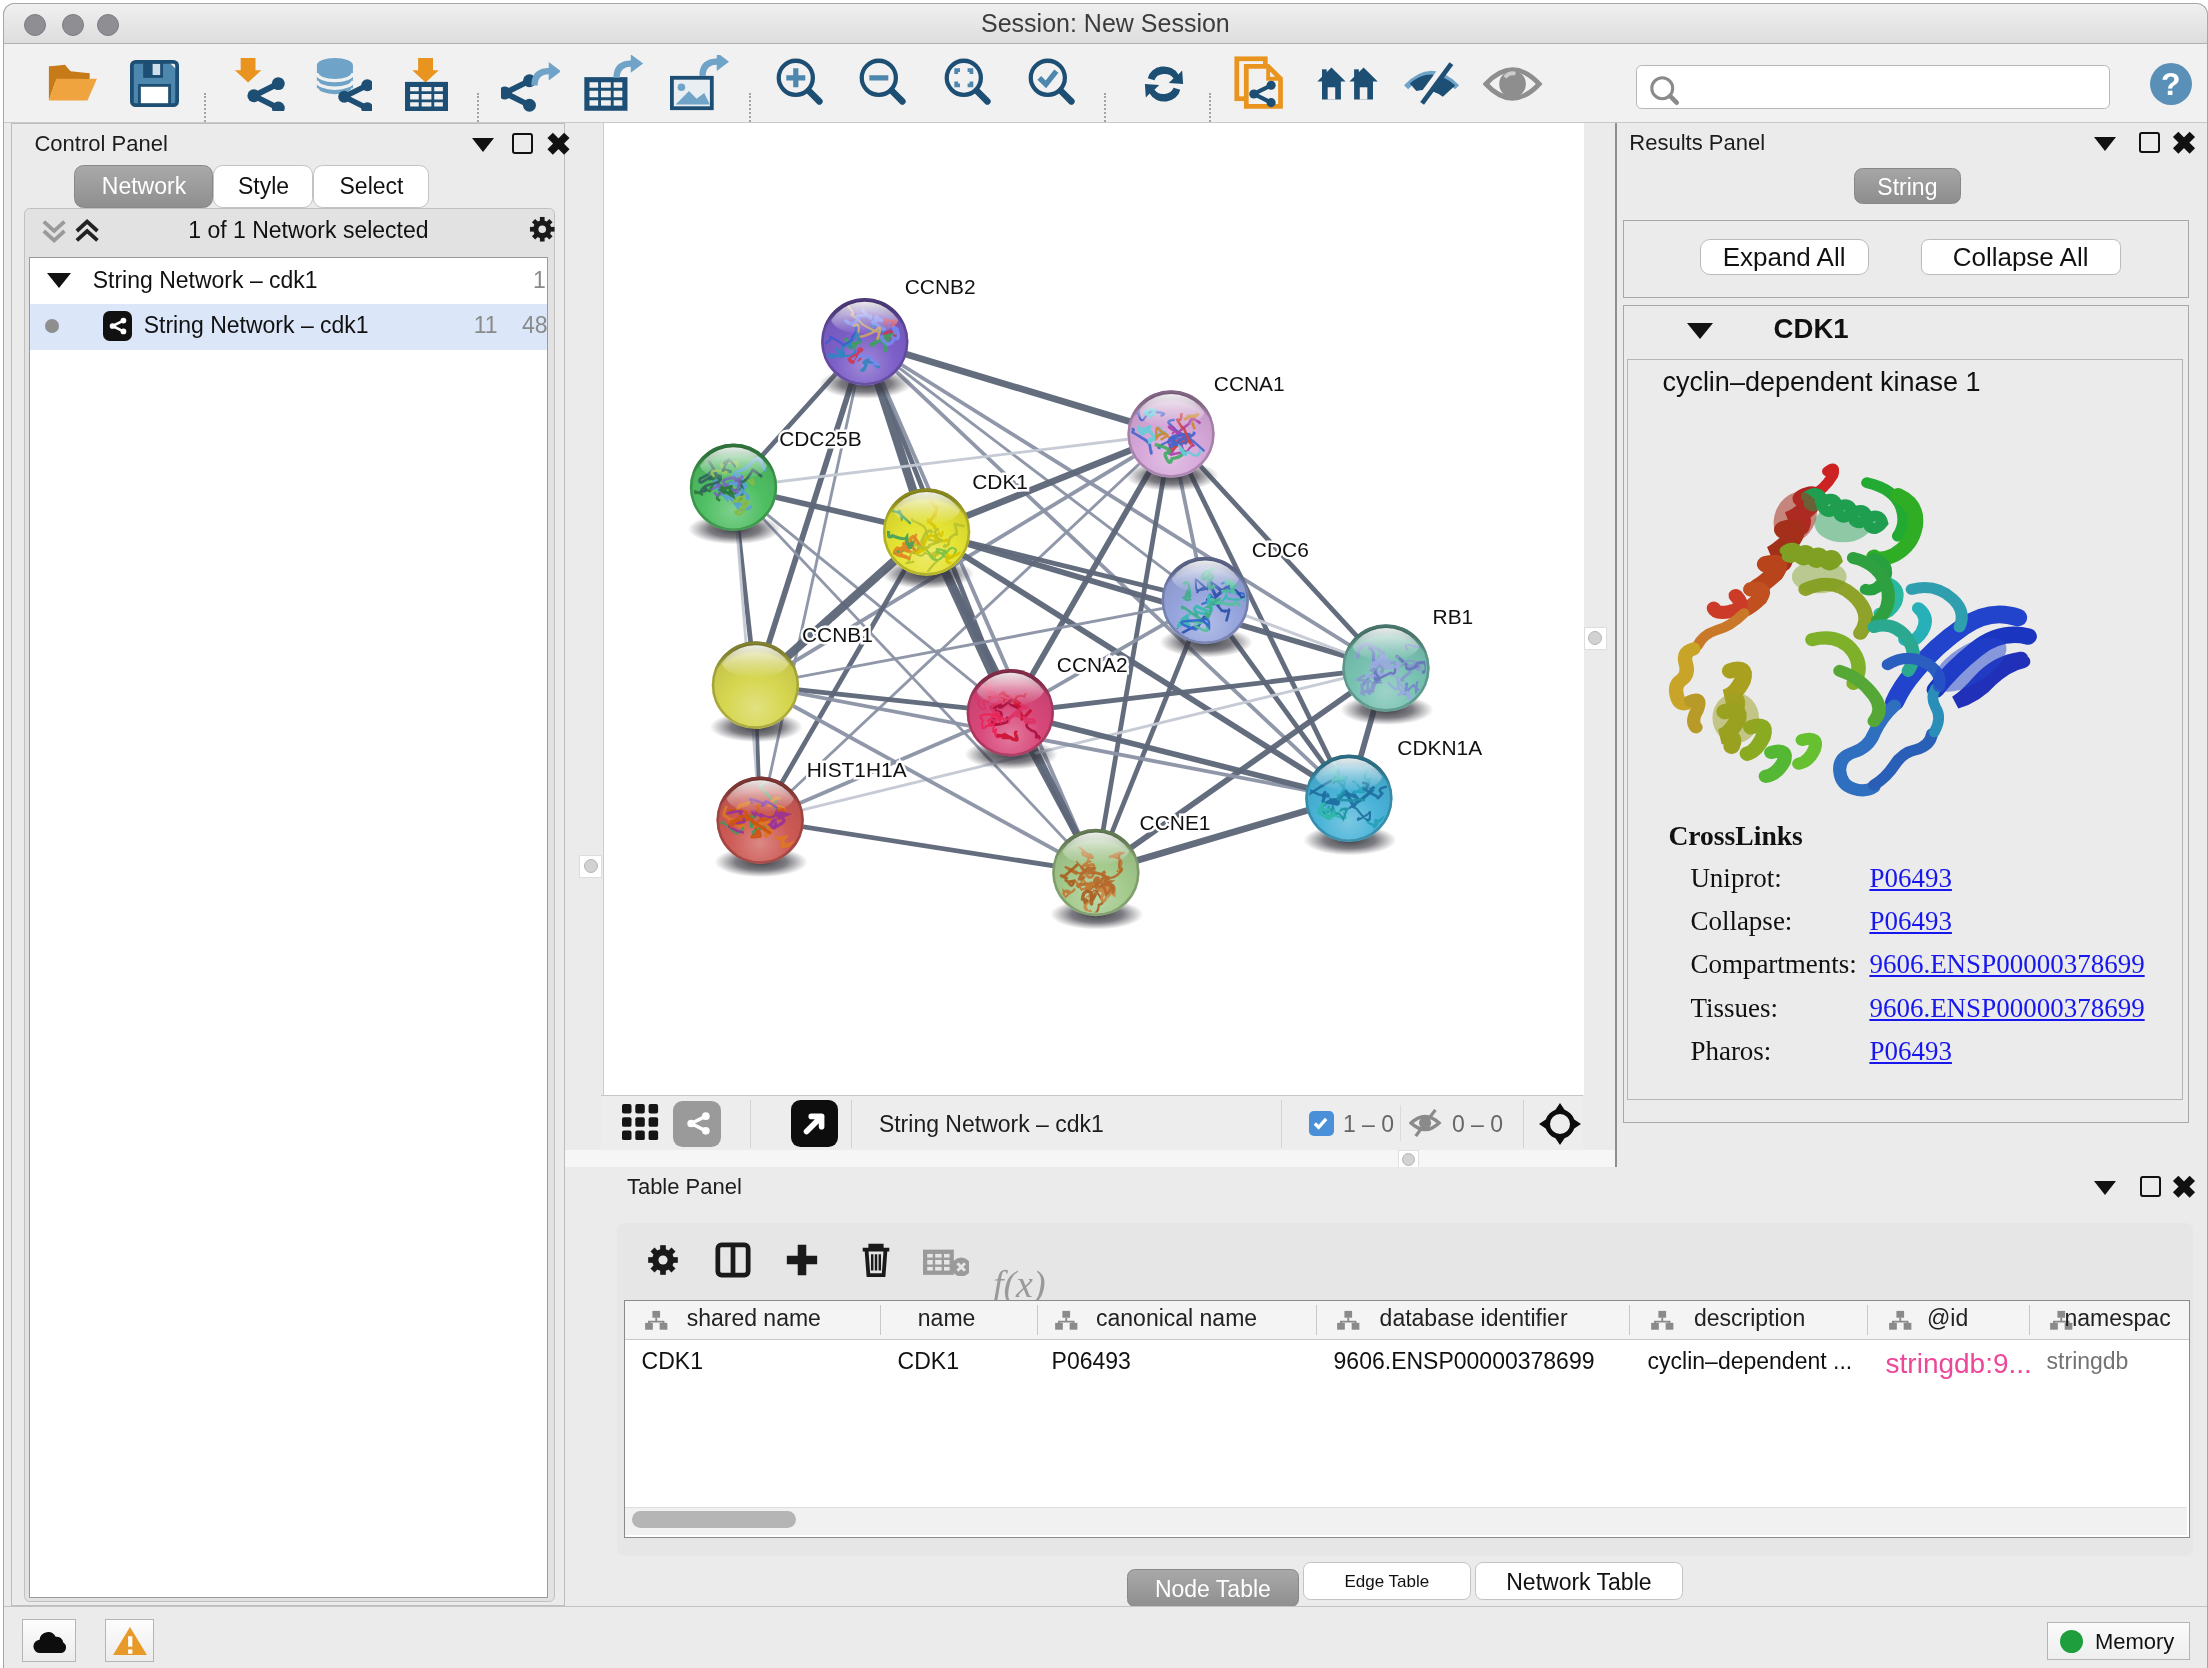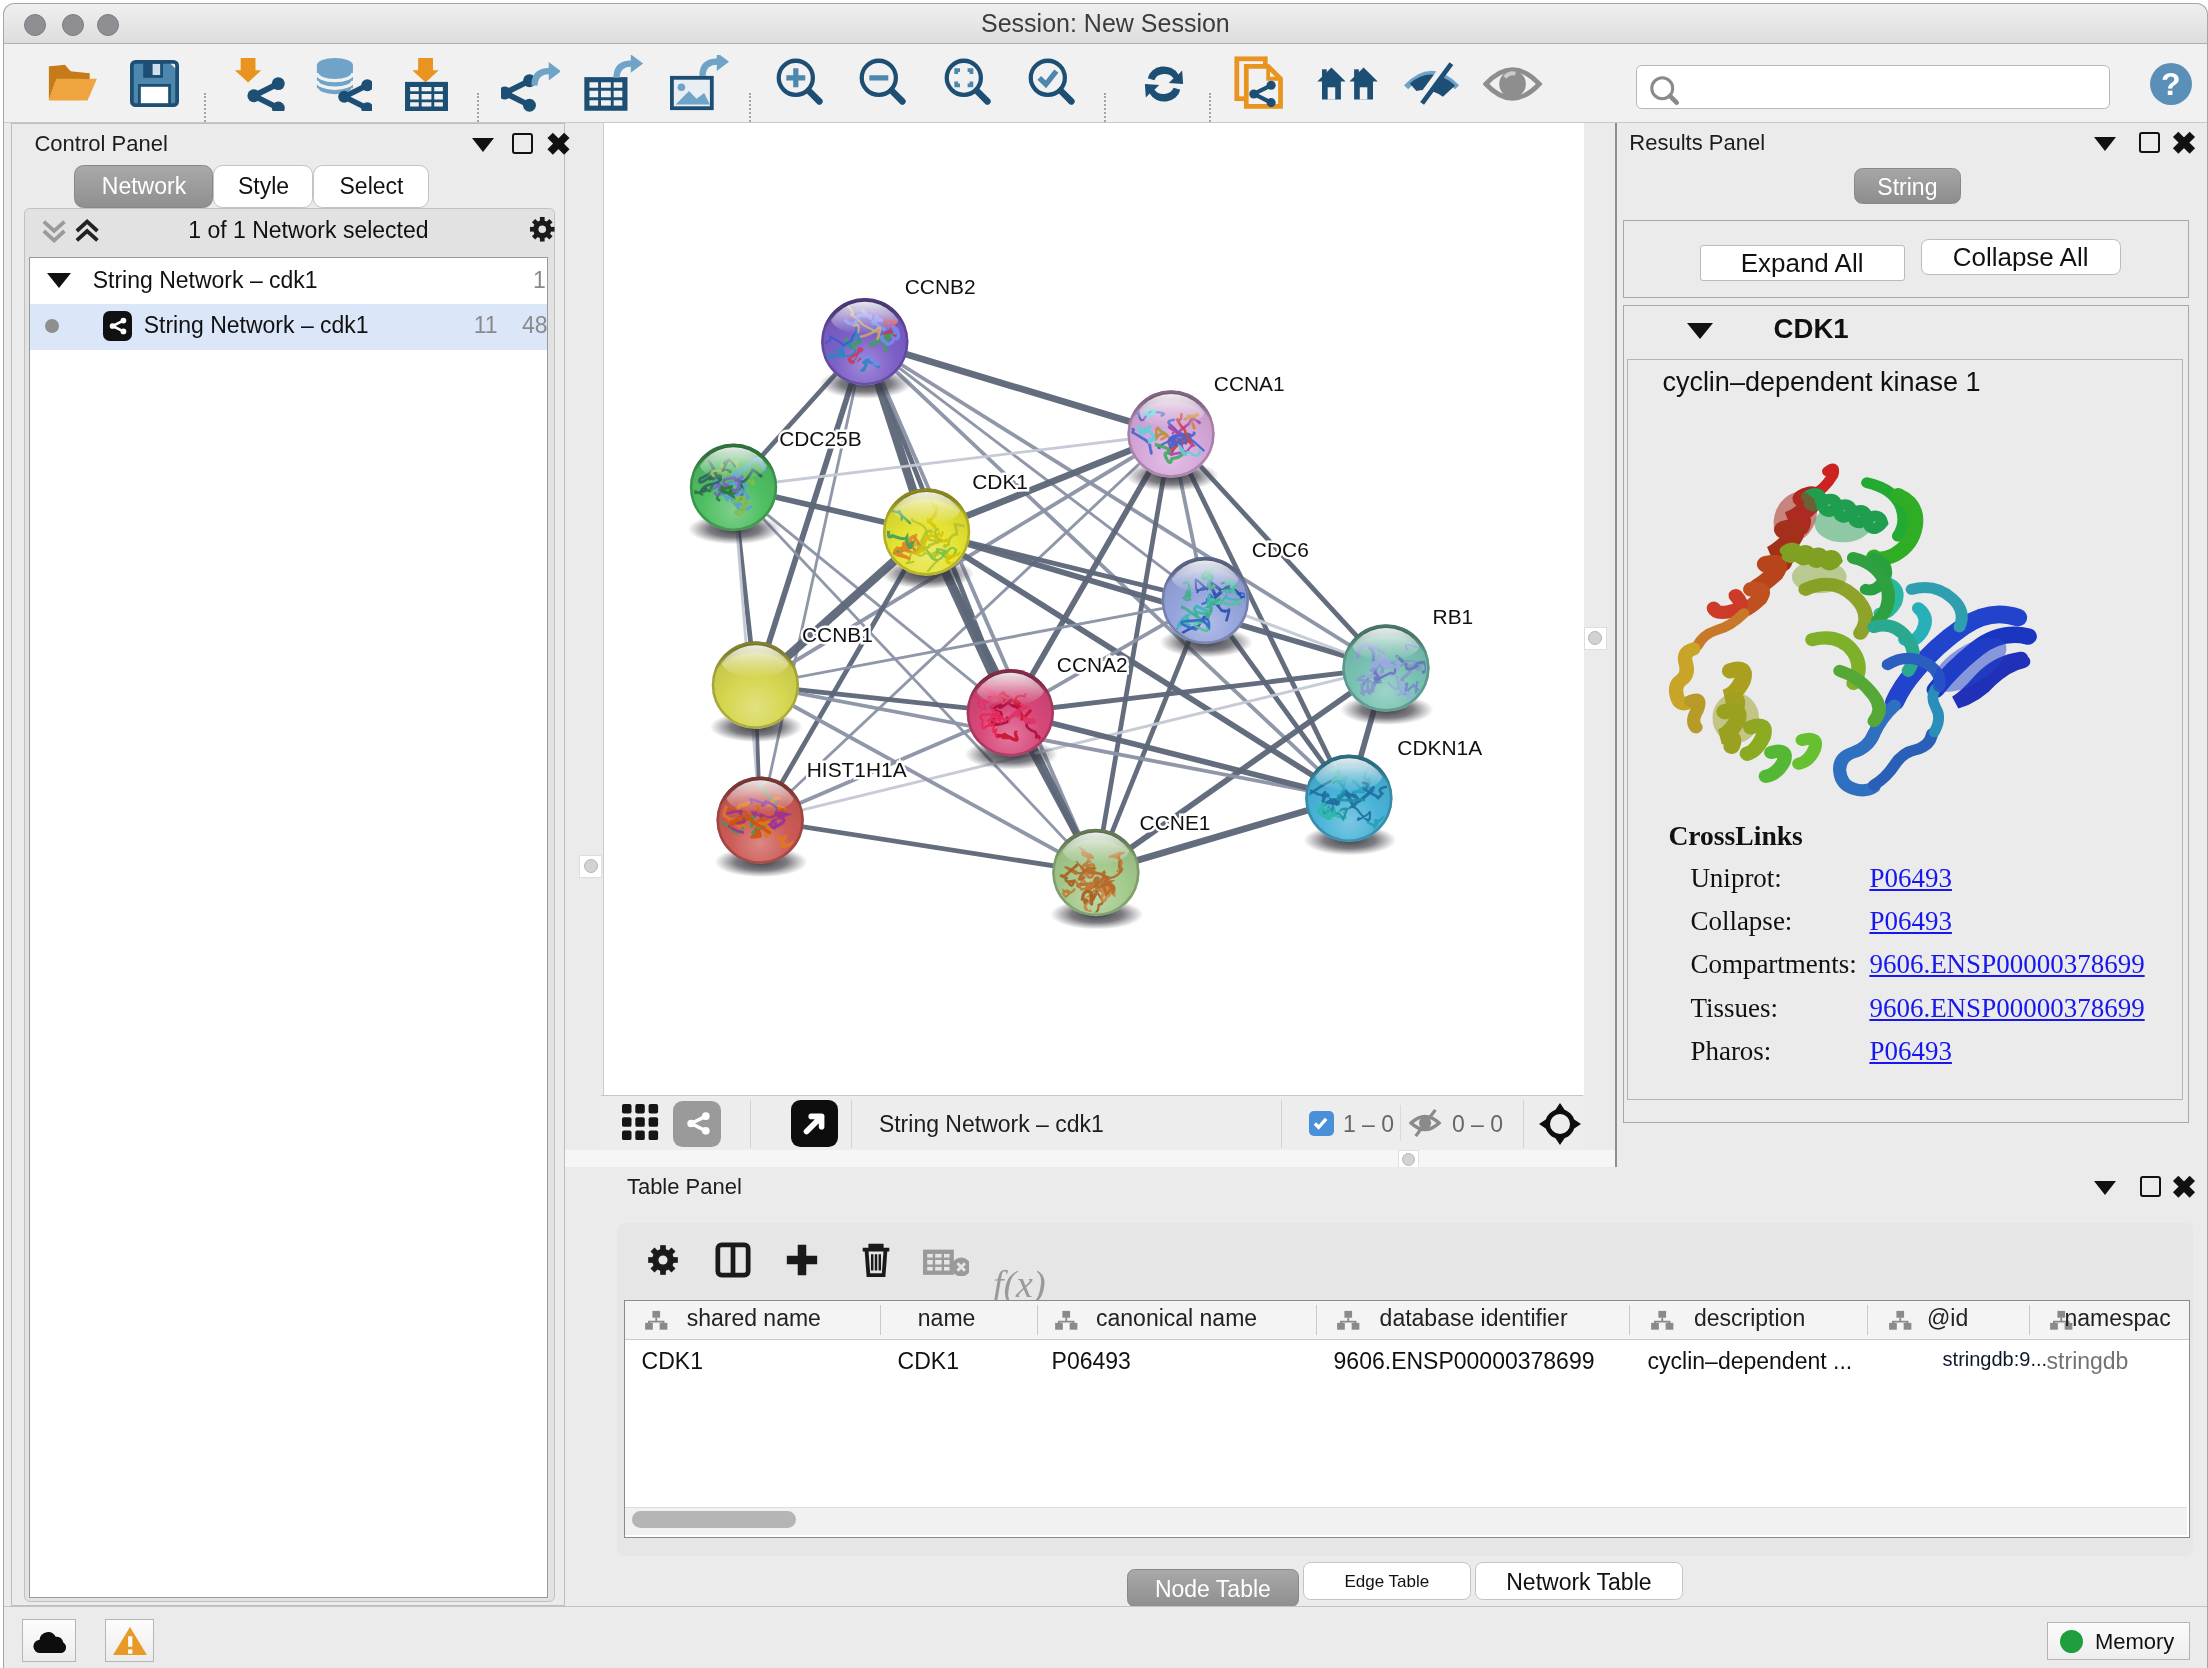--- a/index.html
+++ b/index.html
@@ -695,21 +695,21 @@
     <div class="abs" style="left:561px;top:1146px;width:1642px;height:17px;background:#f6f6f6;"></div>
     <div class="abs" style="left:1394px;top:1146px;width:19px;height:16px;background:#fff;border:1px solid #e0e0e0;"></div>
     <div class="abs" style="left:1398px;top:1149px;width:11.4px;height:11.4px;border-radius:50%;background:#d2d2d2;border:1px solid #b5b5b5;"></div>
     <div class="abs" style="left:1611px;top:119px;width:592px;height:1044px;background:#ebebeb;border-left:2.9px solid #8f8f8f;box-sizing:border-box;">
       <div class="abs ptitle" style="left:12.4px;top:7.6px;">Results Panel</div>
       <div class="abs" style="left:477px;top:14.3px;width:0;height:0;border-left:11.4px solid transparent;border-right:11.4px solid transparent;border-top:14.3px solid #111;"></div>
       <div class="abs" style="left:522px;top:9.5px;width:17px;height:17px;border:2.9px solid #111;border-radius:2.9px;"></div>
       <div class="abs" style="left:554px;top:1.9px;font-size:31px;font-weight:bold;color:#111;">✖</div>
       <div class="abs" style="left:237px;top:45px;width:107px;height:36px;background:linear-gradient(#a6a6a6,#8d8d8d);border:1px solid #888;border-radius:8.6px;color:#fff;font-size:23px;text-align:center;line-height:36px;box-sizing:border-box;">String</div>
       <div class="abs" style="left:5.7px;top:97px;width:566px;height:78px;background:#ebebeb;border:1.9px solid #a8a8a8;box-sizing:border-box;">
-        <div class="abs" style="left:76px;top:24px;width:205px;height:36px;background:#fff;border:1px solid #bbb;border-radius:3px;font-size:26px;color:#111;text-align:center;line-height:34px;box-sizing:border-box;">Expand All</div>
+        <div class="abs" style="left:76px;top:18px;width:169px;height:36px;background:#fff;border:1px solid #bbb;border-radius:10px;font-size:26px;color:#111;text-align:center;line-height:34px;box-sizing:border-box;">Expand All</div>
         <div class="abs" style="left:297px;top:18px;width:200px;height:36px;background:#fff;border:1px solid #bbb;border-radius:7.6px;font-size:26px;color:#111;text-align:center;line-height:34px;box-sizing:border-box;">Collapse All</div>
       </div>
       <div class="abs" style="left:5.7px;top:182px;width:566px;height:818px;background:#ebebeb;border:1.9px solid #a8a8a8;box-sizing:border-box;">
         <div class="abs" style="left:63px;top:17px;width:0;height:0;border-left:13.3px solid transparent;border-right:13.3px solid transparent;border-top:16px solid #111;"></div>
         <div class="abs" style="left:150px;top:6.7px;font-size:27.6px;font-weight:bold;color:#111;">CDK1</div>
         <div class="abs" style="left:3.8px;top:53px;width:556px;height:741px;background:#ebebeb;border:1px solid #b5b5b5;box-sizing:border-box;">
           <div class="abs" style="left:34px;top:7.6px;font-size:27px;color:#111;white-space:nowrap;">cyclin–dependent kinase 1</div>
           <svg class="abs" style="left:0;top:0" width="556" height="741" viewBox="0 0 585 779">
             <g transform="translate(21.2,43) scale(0.72,0.66)">
               <path d="M262 112 Q275 100 270 118 Q258 140 240 150" fill="none" stroke="#cc2222" stroke-width="15.8" stroke-opacity="1.0" stroke-linecap="round"></path>
@@ -862,21 +862,21 @@
             <path d="M15 11.3 V15.35 M7.3500000000000005 20.3 V15.35 H22.65 V20.3" stroke="#8a8a8a" stroke-width="1.98" fill="none"></path>
             <rect x="3.299999999999999" y="16.7" width="8.1" height="7.2" fill="#8a8a8a"></rect>
             <rect x="18.6" y="16.7" width="8.1" height="7.2" fill="#8a8a8a"></rect>
           </svg>
           <div class="abs" style="left:1360px;top:3.8px;width:266px;text-align:center;font-size:23px;color:#222;white-space:nowrap;">namespac</div>
           <div class="abs" style="left:17px;top:47px;font-size:23px;color:#111;white-space:nowrap;">CDK1</div>
           <div class="abs" style="left:273px;top:47px;font-size:23px;color:#111;white-space:nowrap;">CDK1</div>
           <div class="abs" style="left:427px;top:47px;font-size:23px;color:#111;white-space:nowrap;">P06493</div>
           <div class="abs" style="left:709px;top:47px;font-size:23px;color:#111;white-space:nowrap;">9606.ENSP00000378699</div>
           <div class="abs" style="left:1023px;top:47px;font-size:23px;color:#111;white-space:nowrap;">cyclin–dependent ...</div>
-          <div class="abs" style="left:1318px;top:47px;font-size:20px;color:#0f172a;white-space:nowrap;">stringdb:9...</div>
+          <div class="abs" style="left:1261px;top:47px;font-size:28px;color:#ec4899;white-space:nowrap;">stringdb:9...</div>
           <div class="abs" style="left:1422px;top:47px;font-size:23px;color:#737373;white-space:nowrap;">stringdb</div>
           <div class="abs" style="left:0;top:206px;width:1562px;height:27.6px;background:#f1f1f1;border-top:1px solid #ddd;"></div>
           <div class="abs" style="left:7.6px;top:210px;width:164px;height:17px;background:#b5b5b5;border-radius:8.6px;"></div>
         </div>
       </div>
       <div class="abs" style="left:562px;top:395px;width:172px;height:38px;background:linear-gradient(#a9a9a9,#8f8f8f);border:1px solid #888;border-radius:7.6px;color:#fff;font-size:23px;text-align:center;line-height:38px;box-sizing:border-box;margin-top:7px;">Node Table</div>
       <div class="abs" style="left:738px;top:395px;width:168px;height:38px;background:#fff;border:1px solid #c3c3c3;border-radius:7.6px;color:#111;font-size:17px;text-align:center;line-height:38px;box-sizing:border-box;">Edge Table</div>
       <div class="abs" style="left:910px;top:395px;width:208px;height:38px;background:#fff;border:1px solid #c3c3c3;border-radius:7.6px;color:#111;font-size:23px;text-align:center;line-height:38px;box-sizing:border-box;">Network Table</div>
     </div>
     <div class="abs" style="left:0;top:1602px;width:2203px;height:64px;background:#ebebeb;border-top:1px solid #c3c3c3;box-sizing:border-box;">

